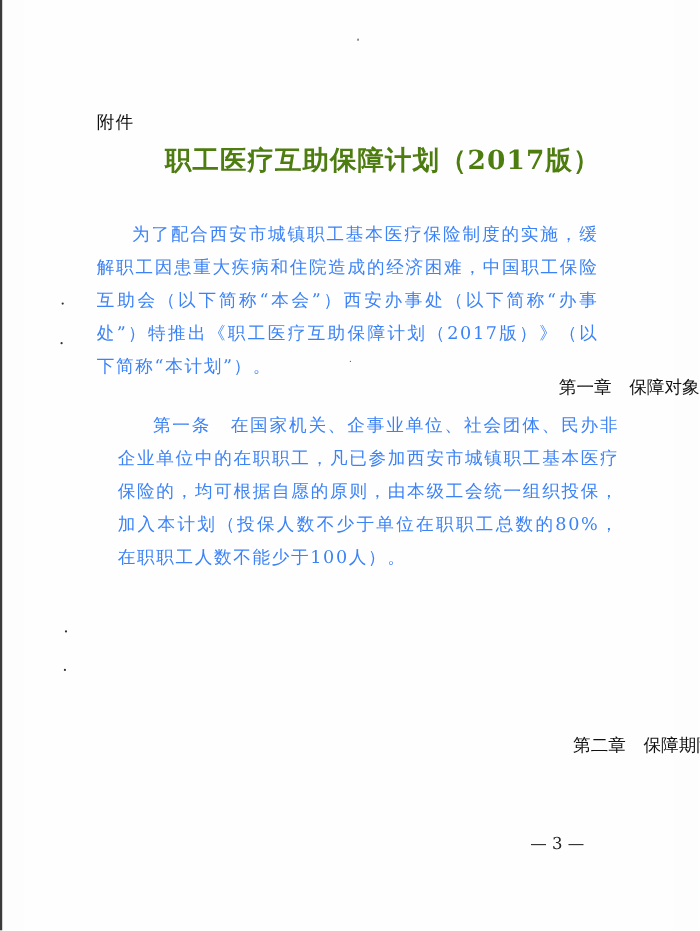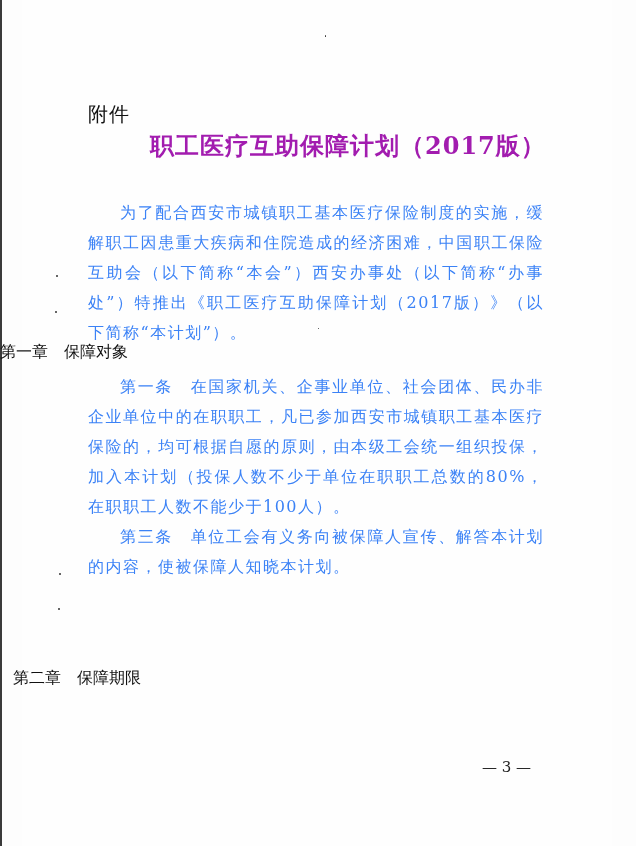--- a/index.html
+++ b/index.html
@@ -23,52 +23,52 @@
     }
     .page {
       position: absolute;
       left: 22px; top: 0;
       width: 590px; height: 846px;
       background: #fefefe;
     }
     .attachment-label {
       position: absolute;
       left: 88px; top: 101px;
-      font-size: 20px;
+      font-size: 16px;
       font-family: Liberation Serif, serif;
       letter-spacing: 1px;
       color: #111;
     }
     .doc-title {
       position: absolute;
       left: 150px; top: 130px;
       font-size: 24px;
       font-weight: bold;
       letter-spacing: 1px;
-      color: #a21caf;
+      color: #4d7c0f;
       white-space: nowrap;
     }
     .body-text {
       position: absolute;
       left: 88px;
       width: 456px;
       font-size: 16px;
       line-height: 30px;
       letter-spacing: 1.5px;
       text-align: justify;
       color: #3b82f6;
     }
     .para {
       margin: 0;
       text-indent: 2em;
     }
     .chapter-heading {
       position: absolute;
       left: 0; width: 636px;
-      text-align: left;
+      text-align: right;
       font-family: "DejaVu Sans", "Liberation Sans", sans-serif;
       font-size: 16px;
       color: #111;
       white-space: pre;
     }
     .page-number {
       position: absolute;
       left: 482px; top: 758px;
       font-size: 15px;
       color: #222;
@@ -90,23 +90,22 @@
 <div class="attachment-label">附件</div>
 
 <div class="doc-title">职工医疗互助保障计划（2017版）</div>
 
 <div class="body-text" style="top:198px;">
   <p class="para">为了配合西安市城镇职工基本医疗保险制度的实施，缓解职工因患重大疾病和住院造成的经济困难，中国职工保险互助会（以下简称“本会”）西安办事处（以下简称“办事处”）特推出《职工医疗互助保障计划（2017版）》（以下简称“本计划”）。</p>
 </div>
 
 <div class="chapter-heading" style="top:342px;">第一章　保障对象</div>
 
-<div class="body-text" style="top:372px;">
+<div class="body-text" style="top:372px;margin-left:19px;">
   <p class="para">第一条　在国家机关、企事业单位、社会团体、民办非企业单位中的在职职工，凡已参加西安市城镇职工基本医疗保险的，均可根据自愿的原则，由本级工会统一组织投保，加入本计划（投保人数不少于单位在职职工总数的80%，在职职工人数不能少于100人）。</p>
-  <p class="para">第三条　单位工会有义务向被保障人宣传、解答本计划的内容，使被保障人知晓本计划。</p>
 </div>
 
 <div class="chapter-heading" style="top:668px;padding-left:13px;">第二章　保障期限</div>
 
 <div class="page-number">— 3 —</div>
 
 <div class="speck" style="left:56px;top:275px;"></div>
 <div class="speck" style="left:55px;top:311px;"></div>
 <div class="speck" style="left:59px;top:573px;"></div>
 <div class="speck" style="left:58px;top:608px;"></div>

